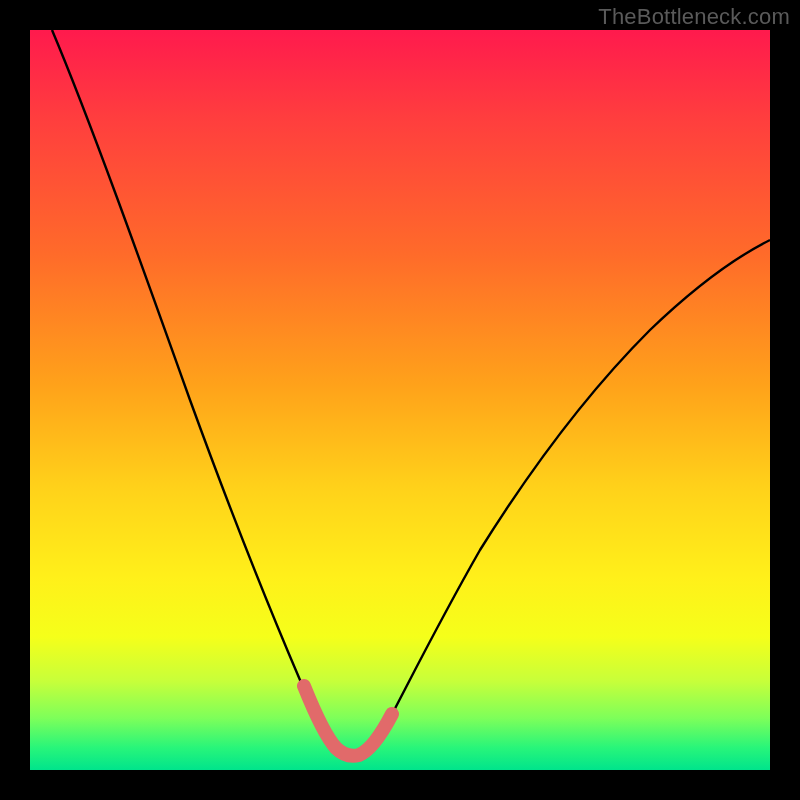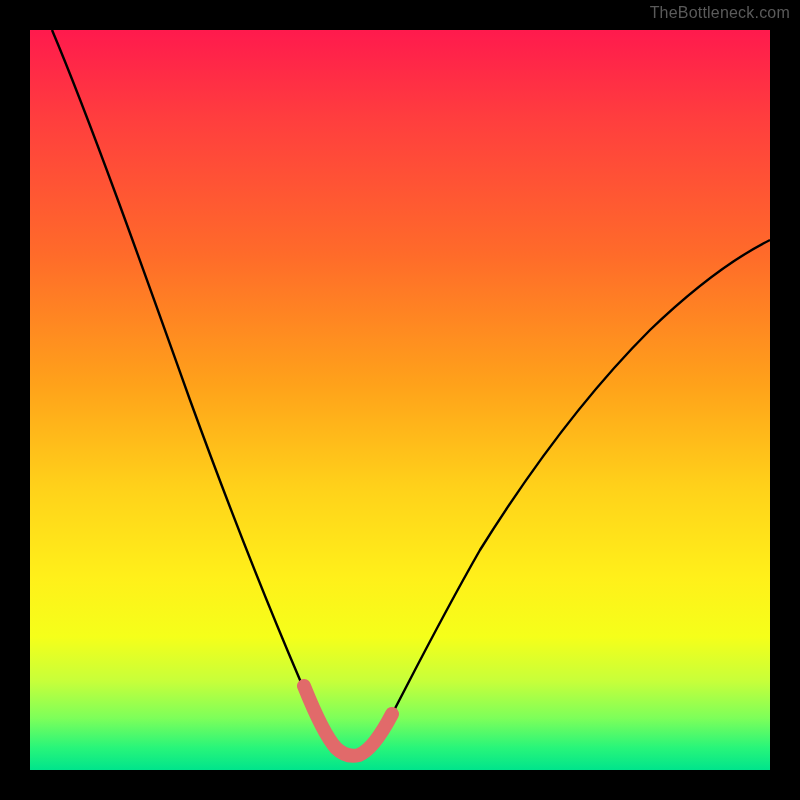--- a/index.html
+++ b/index.html
@@ -39,21 +39,21 @@
       #7dff5a 93%,
       #28f57a 97%,
       #00e48c 100%
     );
   }
   .watermark {
     position: absolute;
     top: 4px;
     right: 10px;
     color: #5a5a5a;
-    font-size: 16px;
+    font-size: 22px;
     font-weight: 500;
     letter-spacing: 0.2px;
     user-select: none;
   }
   svg.curves {
     position: absolute;
     left: 0;
     top: 0;
     width: 740px;
     height: 740px;

